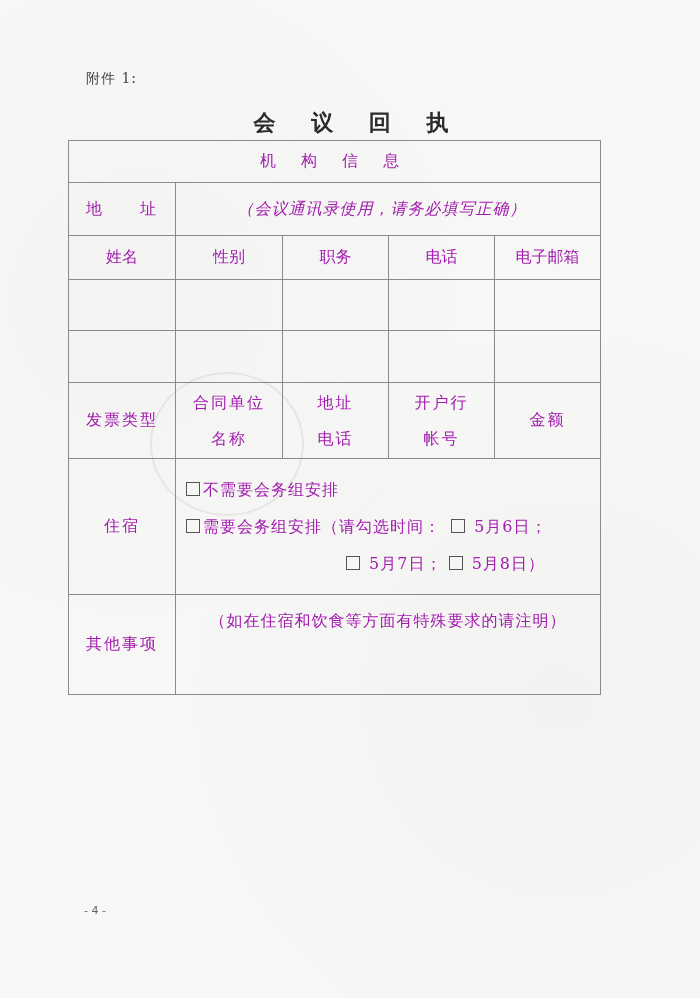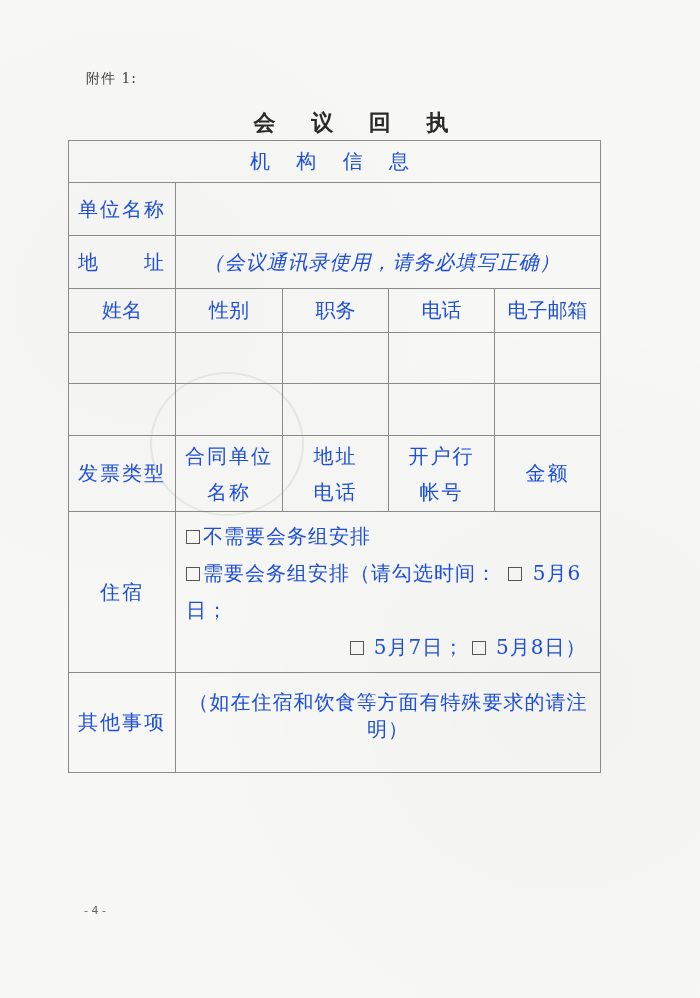--- a/index.html
+++ b/index.html
@@ -34,28 +34,28 @@
     padding-left: 8px;
   }
   table.form {
     position: absolute; left: 68px; top: 140px;
     width: 532px; border-collapse: collapse;
     table-layout: fixed;
   }
   table.form td {
     border: 1.5px solid #8a8a8a;
     text-align: center; vertical-align: middle;
-    font-size: 20px; color: #1d4ed8; padding: 0;
+    font-size: 16px; color: #a21caf; padding: 0;
   }
   .section-head { font-size: 18px; letter-spacing: 10px; color: #333; }
   .label-cell { letter-spacing: 2px; }
   .hint-right { text-align: center; padding-right: 12px !important; letter-spacing: 1px; font-style: italic; }
   .two-line { line-height: 36px; letter-spacing: 2px; }
   .lodging-cell { text-align: left !important; padding: 6px 10px !important; font-size: 16px; line-height: 37px; letter-spacing: 1px; }
-  .lodging-cell .indent { padding-left: 160px; text-align: center; }
+  .lodging-cell .indent { padding-left: 160px; }
   .checkbox {
     display: inline-block; width: 12px; height: 12px;
     border: 1px solid #555; vertical-align: -1px; margin-right: 3px; background: transparent;
     cursor: pointer;
   }
   .other-cell { text-align: center; vertical-align: top !important; padding: 16px 12px !important; letter-spacing: 1px; }
   .page-number {
     position: absolute; left: 84px; top: 904px;
     font-size: 11px; color: #666; font-family: "DejaVu Sans", sans-serif;
   }
@@ -74,24 +74,20 @@
     <col style="width:107px">
       <col style="width:107px">
       <col style="width:106px">
       <col style="width:106px">
       <col style="width:106px">
   </colgroup>
 
   <tbody>
       <tr style="height:42px">
     <td colspan="5" class="section-head">机 构 信 息</td>
-  </tr>
-  <tr style="height:53px">
-    <td class="label-cell">单位名称</td>
-    <td colspan="4"></td>
   </tr>
   <tr style="height:53px">
     <td class="label-cell">地　　址</td>
     <td colspan="4" class="hint-right">
       <span>（会议通讯录使用，请务必填写正确）</span>
     </td>
   </tr>
 
   <tr style="height:44px">
     <td>姓名</td>

